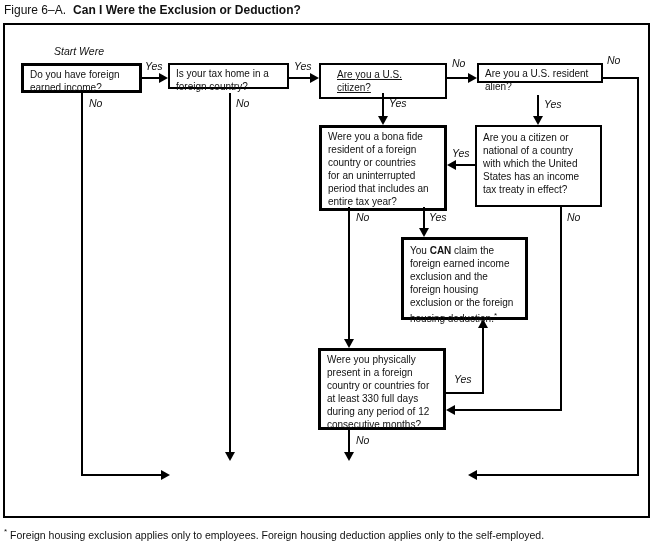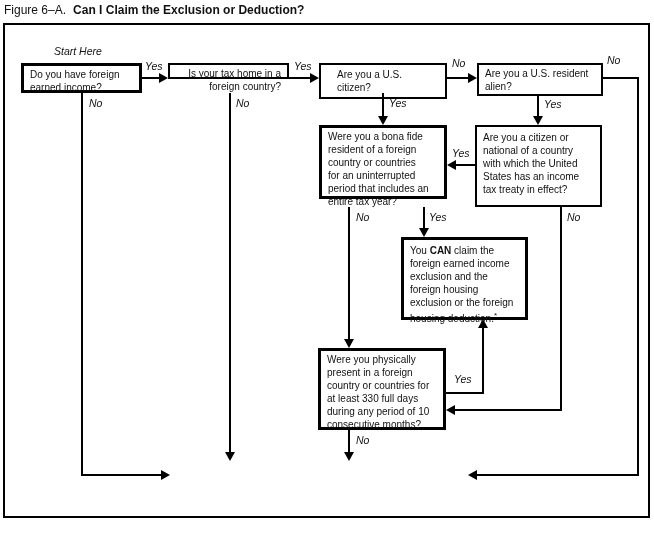--- a/index.html
+++ b/index.html
@@ -9,21 +9,21 @@
   .title { position:absolute; left:4px; top:3px; font-size:12px; white-space:nowrap; }
   .title .t-label { font-weight:normal; }
   .title .t-main  { font-weight:bold; margin-left:7px; }
 
   .chart-frame { position:absolute; left:3px; top:23px; width:647px; height:495px;
                  border:2px solid #000; box-sizing:border-box; }
 
   .box { position:absolute; background:#fff; border:2px solid #000; box-sizing:border-box;
          font-size:10px; line-height:13px; white-space:pre-line; padding:2px 6px; }
   .box.heavy { border-width:3px; }
-  .box.center1 { display:flex; align-items:center; justify-content:center; padding:16px; }
+  .box.center1 { display:flex; align-items:center; justify-content:center; padding:16px;text-decoration:underline; }
   .box .emph { font-weight:bold; }
   .box sup { font-size:8px; }
 
   .lbl { position:absolute; font-style:italic; font-size:10.5px; line-height:12px; white-space:nowrap; }
 
   .hline, .vline { position:absolute; background:#000; }
   .hline { height:2px; } .vline { width:2px; }
 
   .arr { position:absolute; width:0; height:0; }
   .arr.r { border-top:5px solid transparent; border-bottom:5px solid transparent; border-left:9px solid #000; }
@@ -33,36 +33,36 @@
 
   .footnote { position:absolute; left:4px; top:525px; font-size:10.5px; line-height:13px; }
   .footnote sup { font-size:8px; }
 </style>
 </head>
 <body>
 
 <div id="page">
 
   <div class="title">
-    <span class="t-label">Figure 6–A.</span><span class="t-main">Can I Claim the Exclusion or Deduction?</span>
+    <span class="t-label">Figure 6–A.</span><span class="t-main">Can I Were the Exclusion or Deduction?</span>
   </div>
 
   <div class="chart-frame"></div>
 
-  <div class="lbl" style="left:54px; top:45px;">Start Here</div>
+  <div class="lbl" style="left:54px; top:45px;">Start Were</div>
 
   <div class="box heavy" style="left:21px; top:63px; width:121px; height:30px;">Do you have foreign
 earned income?</div>
-  <div class="box" style="left:168px; top:63px; width:121px; height:16px;text-align:right;">Is your tax home in a
+  <div class="box" style="left:168px; top:63px; width:121px; height:26px;">Is your tax home in a
 foreign country?</div>
   <div class="box center1" style="left:319px; top:63px; width:128px; height:30px;">Are you a U.S. citizen?</div>
-  <div class="box" style="left:477px; top:63px; width:126px; height:33px;">Are you a U.S. resident
+  <div class="box" style="left:477px; top:63px; width:126px; height:20px;">Are you a U.S. resident
 alien?</div>
 
-  <div class="box heavy" style="left:319px; top:125px; width:128px; height:74px;">Were you a bona fide
+  <div class="box heavy" style="left:319px; top:125px; width:128px; height:86px;">Were you a bona fide
 resident of a foreign
 country or countries
 for an uninterrupted
 period that includes an
 entire tax year?</div>
   <div class="box heavy" style="left:401px; top:237px; width:127px; height:83px; padding-top:4px;"><span>You </span><span class="emph">CAN</span><span> claim the
 foreign earned income
 exclusion and the
 foreign housing
 exclusion or the foreign
@@ -71,21 +71,21 @@
   <div class="box" style="left:475px; top:125px; width:127px; height:82px; padding-top:4px;">Are you a citizen or
 national of a country
 with which the United
 States has an income
 tax treaty in effect?</div>
 
   <div class="box heavy" style="left:318px; top:348px; width:128px; height:82px;">Were you physically
 present in a foreign
 country or countries for
 at least 330 full days
-during any period of 10
+during any period of 12
 consecutive months?</div>
 
 
   <div class="hline" style="left:142px; top:77px; width:18px;"></div>
   <div class="arr r" style="left:159px; top:73px;"></div>
   <div class="lbl" style="left:145px; top:60px;">Yes</div>
 
   <div class="hline" style="left:289px; top:77px; width:22px;"></div>
   <div class="arr r" style="left:310px; top:73px;"></div>
   <div class="lbl" style="left:294px; top:60px;">Yes</div>
@@ -136,14 +136,15 @@
 
   <div class="hline" style="left:444px; top:392px; width:40px;"></div>
   <div class="vline" style="left:482px; top:327px; height:67px;"></div>
   <div class="arr u" style="left:478px; top:319px;"></div>
   <div class="lbl" style="left:454px; top:373px;">Yes</div>
 
   <div class="vline" style="left:348px; top:428px; height:25px;"></div>
   <div class="arr d" style="left:344px; top:452px;"></div>
   <div class="lbl" style="left:356px; top:434px;">No</div>
 
+  <div class="footnote"><sup>*</sup><span> Foreign housing exclusion applies only to employees. Foreign housing deduction applies only to the self-employed.</span></div>
 
 </div>
 
 </body></html>

